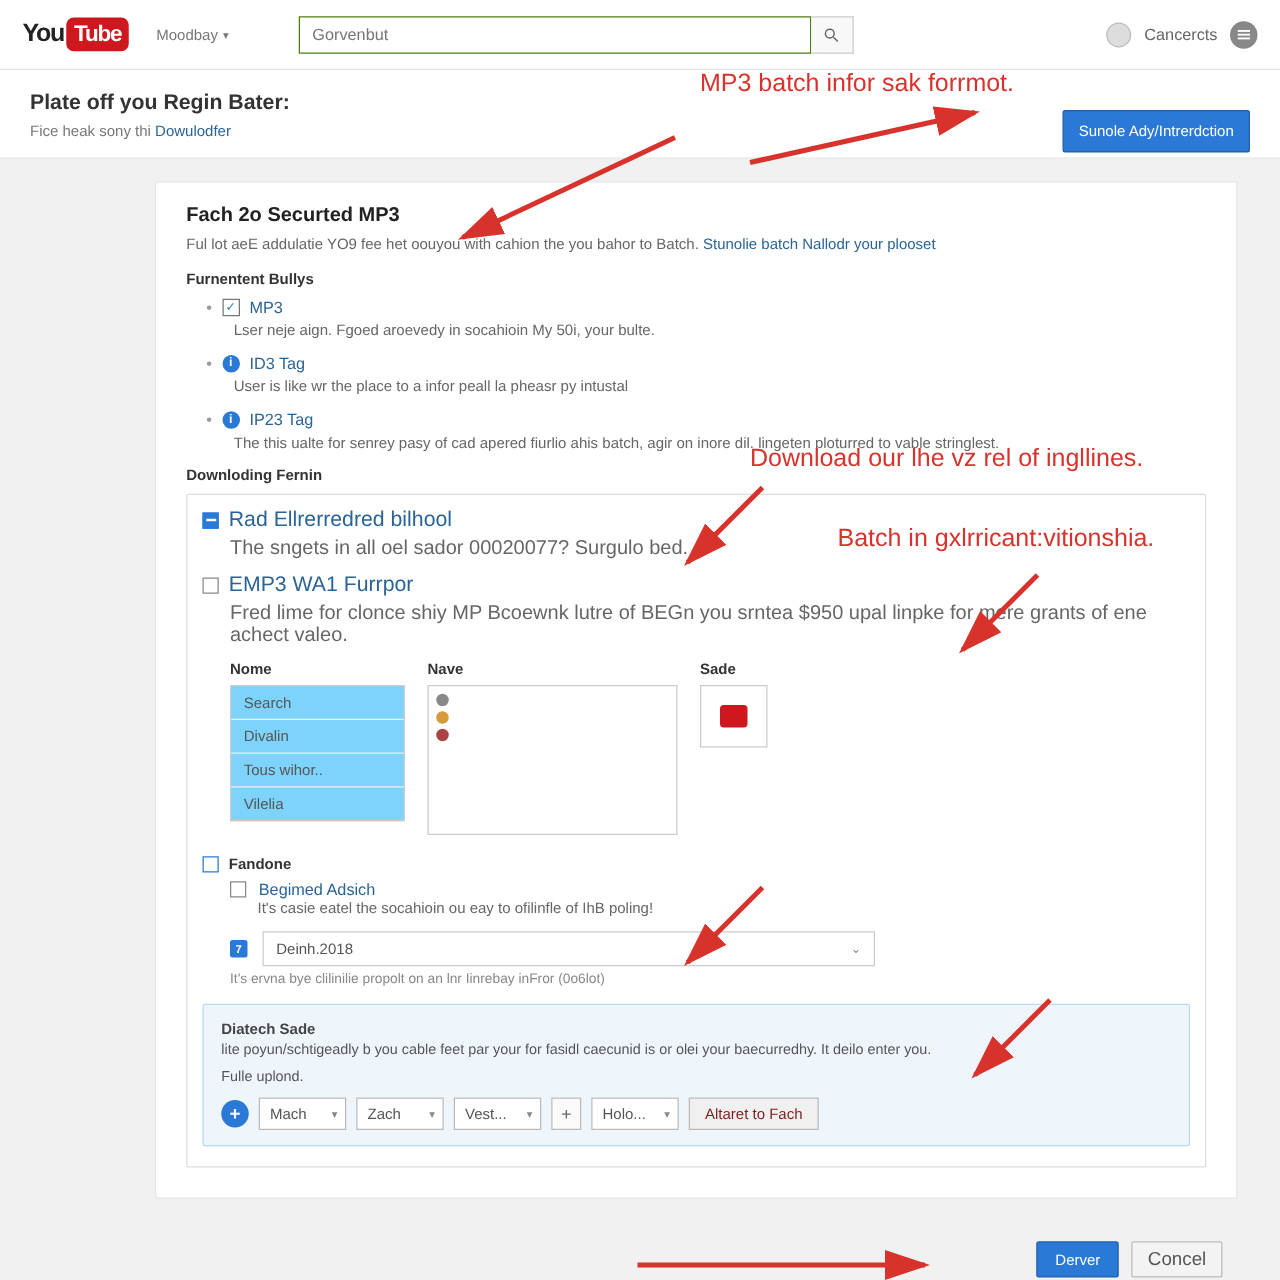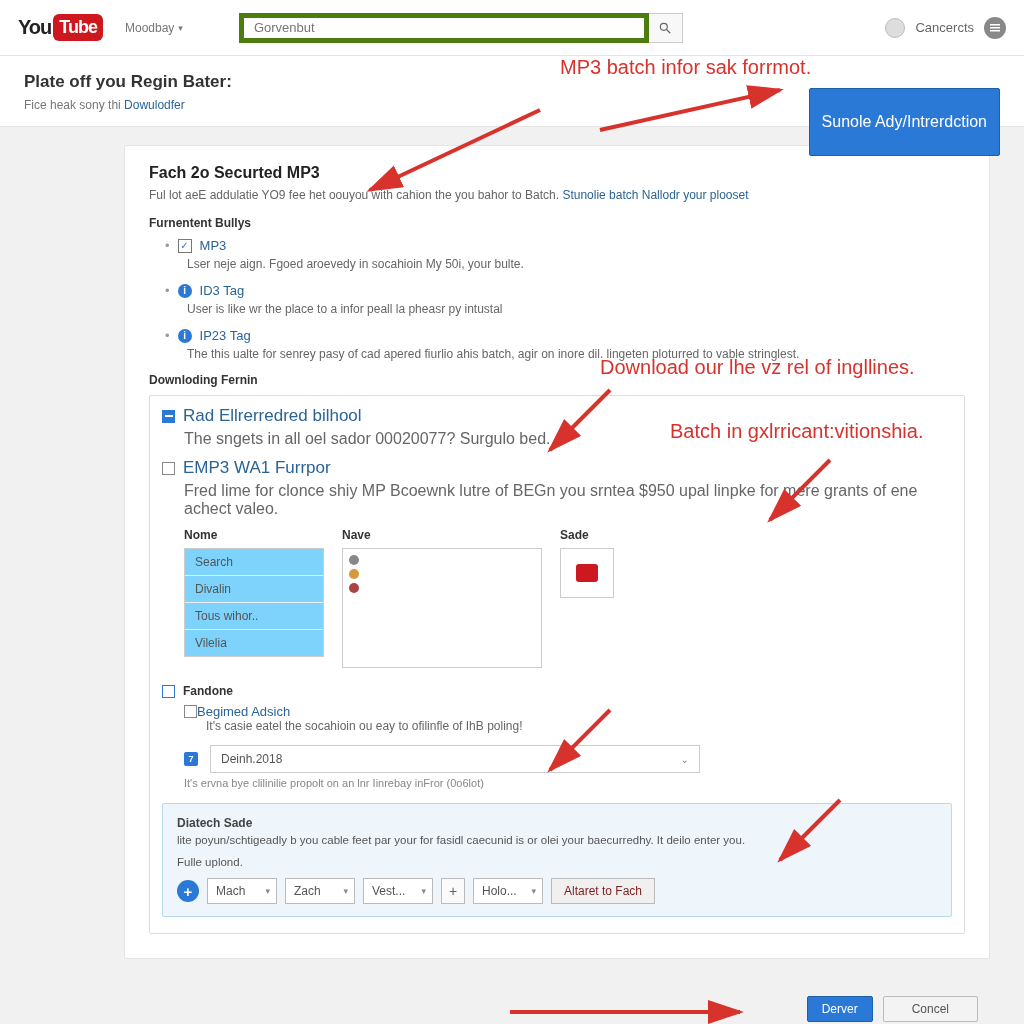--- a/index.html
+++ b/index.html
@@ -6,31 +6,31 @@
   body { font-family: Arial, Helvetica, sans-serif; background: #f1f1f1; color: #333; font-size: 13px; width: 1024px; height: 1024px; overflow: hidden; position: relative; }
   a { color: #2a6496; text-decoration: none; }
 
   
   .topbar { background: #fff; height: 56px; display: flex; align-items: center; padding: 0 18px; border-bottom: 1px solid #e5e5e5; position: relative; }
   .logo { display: flex; align-items: center; gap: 2px; }
   .logo-box { background: #cc181e; color: #fff; font-weight: bold; padding: 3px 6px; border-radius: 6px; font-size: 18px; letter-spacing: -1px; }
   .logo-you { font-weight: bold; font-size: 20px; color: #222; letter-spacing: -1px; }
   .topbar .menu-drop { margin-left: 22px; color: #777; font-size: 12px; display:flex; align-items:center; gap:4px; }
   .search-wrap { margin-left: 56px; display: flex; }
-  .search-input { width: 410px; height: 30px; border: 5px solid #4d7c0f; padding: 0 10px; font-size: 13px; color: #555; outline: none; }
+  .search-input { width: 410px; height: 30px; border: 1px solid #4d7c0f; padding: 0 10px; font-size: 13px; color: #555; outline: none; }
   .search-btn { width: 34px; height: 30px; border: 1px solid #ccc; border-left: none; background: #f8f8f8; display: flex; align-items: center; justify-content: center; cursor: pointer; }
   .right-user { margin-left: auto; display: flex; align-items: center; gap: 10px; color: #666; }
   .avatar-circ { width: 20px; height: 20px; border-radius: 50%; background: #ddd; border: 1px solid #bbb; }
   .menu-circ { width: 22px; height: 22px; border-radius: 50%; background: #888; display:flex; align-items:center; justify-content:center; }
 
   
   .subheader { background: #fff; padding: 16px 24px 14px 24px; border-bottom: 1px solid #e5e5e5; position: relative; }
   .subheader h2 { font-size: 17px; font-weight: bold; color: #333; }
   .subheader .sub-line { font-size: 12px; color: #777; margin-top: 6px; }
-  .sunole-btn { position: absolute; right: 24px; top: 32px; background: #2a79d6; color: #fff; border: 1px solid #1f5fa8; padding: 24px 12px; font-size: 16px; border-radius: 2px; cursor: pointer; }
+  .sunole-btn { position: absolute; right: 24px; top: 32px; background: #2a79d6; color: #fff; border: 1px solid #1f5fa8; padding: 9px 12px; font-size: 12px; border-radius: 2px; cursor: pointer; }
 
   
   .panel { background: #fff; margin: 18px 34px 0 124px; border: 1px solid #e5e5e5; padding: 18px 24px 24px 24px; border-radius: 2px; }
   .panel h3 { font-size: 16px; font-weight: bold; color: #222; margin-bottom: 6px; }
   .panel .pdesc { font-size: 12px; color: #666; margin-bottom: 14px; }
   .section-title { font-size: 12px; font-weight: bold; color: #333; margin: 10px 0 8px 0; }
 
   .feature-item { margin: 0 0 12px 16px; }
   .feature-head { display: flex; align-items: center; gap: 8px; }
   .feature-head .checkbox { width: 14px; height: 14px; border: 1px solid #777; background: #fff; display:flex; align-items:center; justify-content:center; font-size:10px; color:#2a79d6; }
@@ -57,21 +57,21 @@
   .tiny-logo { width: 22px; height: 18px; background:#cc181e; border-radius:3px; }
   .rows-icons { display:flex; flex-direction:column; gap:4px; }
   .rows-icons span { width:10px; height:10px; border-radius:50%; background:#d49a3c; }
   .rows-icons span:nth-child(1){background:#888;}
   .rows-icons span:nth-child(3){background:#a44;}
 
   
   .fandone { margin-top: 16px; }
   .fandone-row { display:flex; align-items:center; gap:8px; margin-bottom:6px; }
   .begined { margin-left: 22px; margin-bottom:4px; }
-  .begined-head { display:flex; align-items:center; gap:0; }
+  .begined-head { display:flex; align-items:center; gap:10px; }
   .begined-desc { font-size:12px; color:#666; margin-left:22px; }
 
   .date-select { margin: 12px 0 4px 22px; position:relative; }
   .date-select .sel { width: 490px; height: 28px; border:1px solid #ccc; padding:0 10px; font-size:12px; color:#555; background:#fff; display:flex; align-items:center; justify-content:space-between; }
   .sq-blue { width:14px; height:14px; background:#2a79d6; border-radius:2px; display:flex; align-items:center; justify-content:center; color:#fff; font-size:9px; font-weight:bold; margin-right:6px; }
   .date-row { display:flex; align-items:center; gap:6px; }
   .date-hint { font-size:11px; color:#888; margin-left:22px; margin-top:4px; }
 
   
   .diatech { border: 1px solid #b8daf0; background: #eef6fc; padding: 12px 14px; margin-top: 14px; border-radius: 2px; }
@@ -81,21 +81,21 @@
   .pill-row { display:flex; align-items:center; gap:8px; }
   .plus-circ { width:22px; height:22px; border-radius:50%; background:#2a79d6; color:#fff; display:flex; align-items:center; justify-content:center; font-size:15px; font-weight:bold; }
   .plus-sq { width:24px; height:26px; border:1px solid #bbb; background:#fafafa; display:flex; align-items:center; justify-content:center; font-size:14px; color:#666; }
   .sel-sm { height:26px; border:1px solid #bbb; background:#fff; padding:0 18px 0 8px; font-size:12px; color:#555; display:flex; align-items:center; position:relative; min-width:70px; }
   .sel-sm::after { content:"▾"; position:absolute; right:6px; font-size:9px; color:#888; }
   .btn-flat { height:26px; padding:0 12px; border:1px solid #bbb; background:#f0f0f0; font-size:12px; color:#7f1d1d; }
 
   
   .footer-btns { position:absolute; right:46px; bottom:2px; display:flex; gap:10px; }
   .btn-primary { background:#2a79d6; color:#ffffff; border:1px solid #1f5fa8; padding:5px 14px; font-size:12px; border-radius:2px; }
-  .btn-cancel { background:#f3f3f3; color:#555; border:1px solid #bbb; padding:5px 28px; font-size:12px; border-radius:2px; }
+  .btn-cancel { background:#f3f3f3; color:#555; border:1px solid #bbb; padding:5px 12px; font-size:15px; border-radius:2px; }
 
   
   .anno-layer { position:absolute; left:0; top:0; width:1024px; height:940px; pointer-events:none; }
   .anno-text { position:absolute; color:#d8322c; font-size:20px; font-weight:500; white-space:nowrap; }
   svg.arrow { position:absolute; overflow:visible; }
 </style>
 </head>
 <body>
 
 <div class="topbar">

